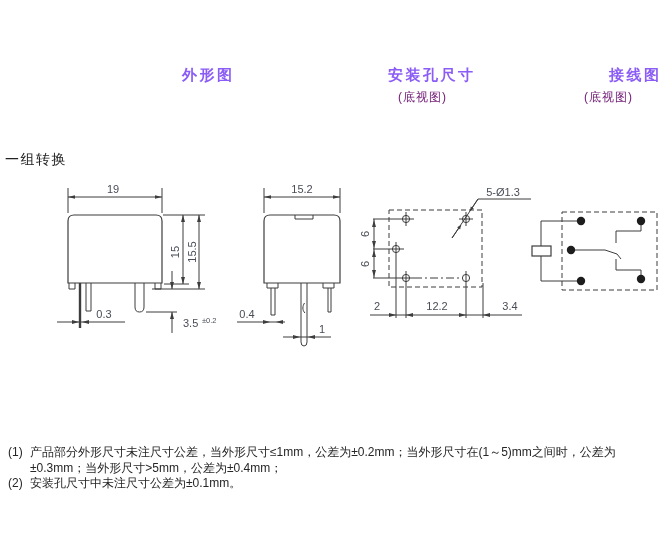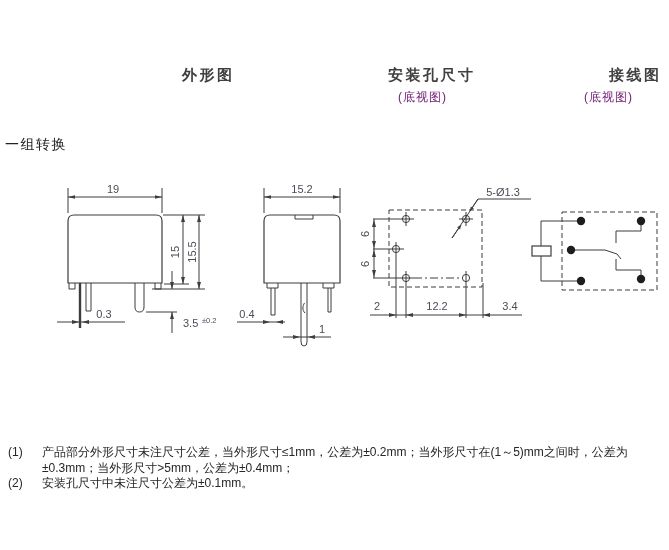--- a/index.html
+++ b/index.html
@@ -4,55 +4,55 @@
 <style>
   html,body{margin:0;padding:0;}
   body{
     width:669px;height:550px;position:relative;overflow:hidden;
     background:#ffffff;
     font-family:"Liberation Sans","DejaVu Sans",sans-serif;
     -webkit-font-smoothing:antialiased;
   }
   .abs{position:absolute;}
   .col-title{
-    font-size:15px;font-weight:bold;color:#404040;letter-spacing:2.5px;white-space:nowrap;
+    font-size:15px;font-weight:bold;color:#8b5cf6;letter-spacing:2.5px;white-space:nowrap;
   }
   .col-sub{
     font-size:12px;color:#701a75;letter-spacing:1px;white-space:nowrap;
   }
   .group-label{
     font-size:14px;color:#222;letter-spacing:1.5px;white-space:nowrap;
   }
   .notes{
     width:657px;font-size:12px;line-height:15.5px;color:#262626;
   }
   .note{display:flex;align-items:flex-start;}
   .note-num{flex:0 0 22px;}
-  .note-text{flex:1;margin-left:12px;}
+  .note-text{flex:1;}
   svg{position:absolute;left:0;top:0;}
   .ln{stroke:#3d3d3d;stroke-width:1;fill:none;}
   .ln-thick{stroke:#3d3d3d;stroke-width:2.4;fill:none;}
   .body-fill{stroke:#3d3d3d;stroke-width:1.2;fill:#ffffff;}
   .dashed{stroke:#3d3d3d;stroke-width:1;fill:none;stroke-dasharray:5,3;}
   .dashdot{stroke:#3d3d3d;stroke-width:1;fill:none;stroke-dasharray:8,3,2,3;}
   .arr{fill:#3d3d3d;stroke:none;}
   .dot{fill:#1d1d1d;stroke:none;}
   .dim{font-family:"Liberation Sans","DejaVu Sans",sans-serif;font-size:11px;fill:#4a4d57;}
   .dim-sm{font-family:"Liberation Sans","DejaVu Sans",sans-serif;font-size:7.5px;fill:#4a4d57;}
 </style>
 </head>
 <body>
 
 <div class="abs col-title" style="left:182px;top:66px;">外形图</div>
 <div class="abs col-title" style="left:388px;top:66px;text-align:center;">安装孔尺寸</div>
 <div class="abs col-sub" style="left:398px;top:89px;">(底视图)</div>
 <div class="abs col-title" style="left:609px;top:66px;">接线图</div>
 <div class="abs col-sub" style="left:584px;top:89px;">(底视图)</div>
 
-<div class="abs group-label" style="left:5px;top:136px;">一组转换</div>
+<div class="abs group-label" style="left:5px;top:151px;">一组转换</div>
 
 <svg width="669" height="550" viewBox="0 0 669 550">
   <defs>
     <marker id="arw" viewBox="0 0 10 10" refX="9" refY="5" markerWidth="8" markerHeight="4.6" orient="auto">
       <path d="M0,1 L9,5 L0,9 z" fill="#3d3d3d"></path>
     </marker>
   </defs>
 
   <g>
     <line class="ln" x1="68" y1="188" x2="68" y2="213"></line>

